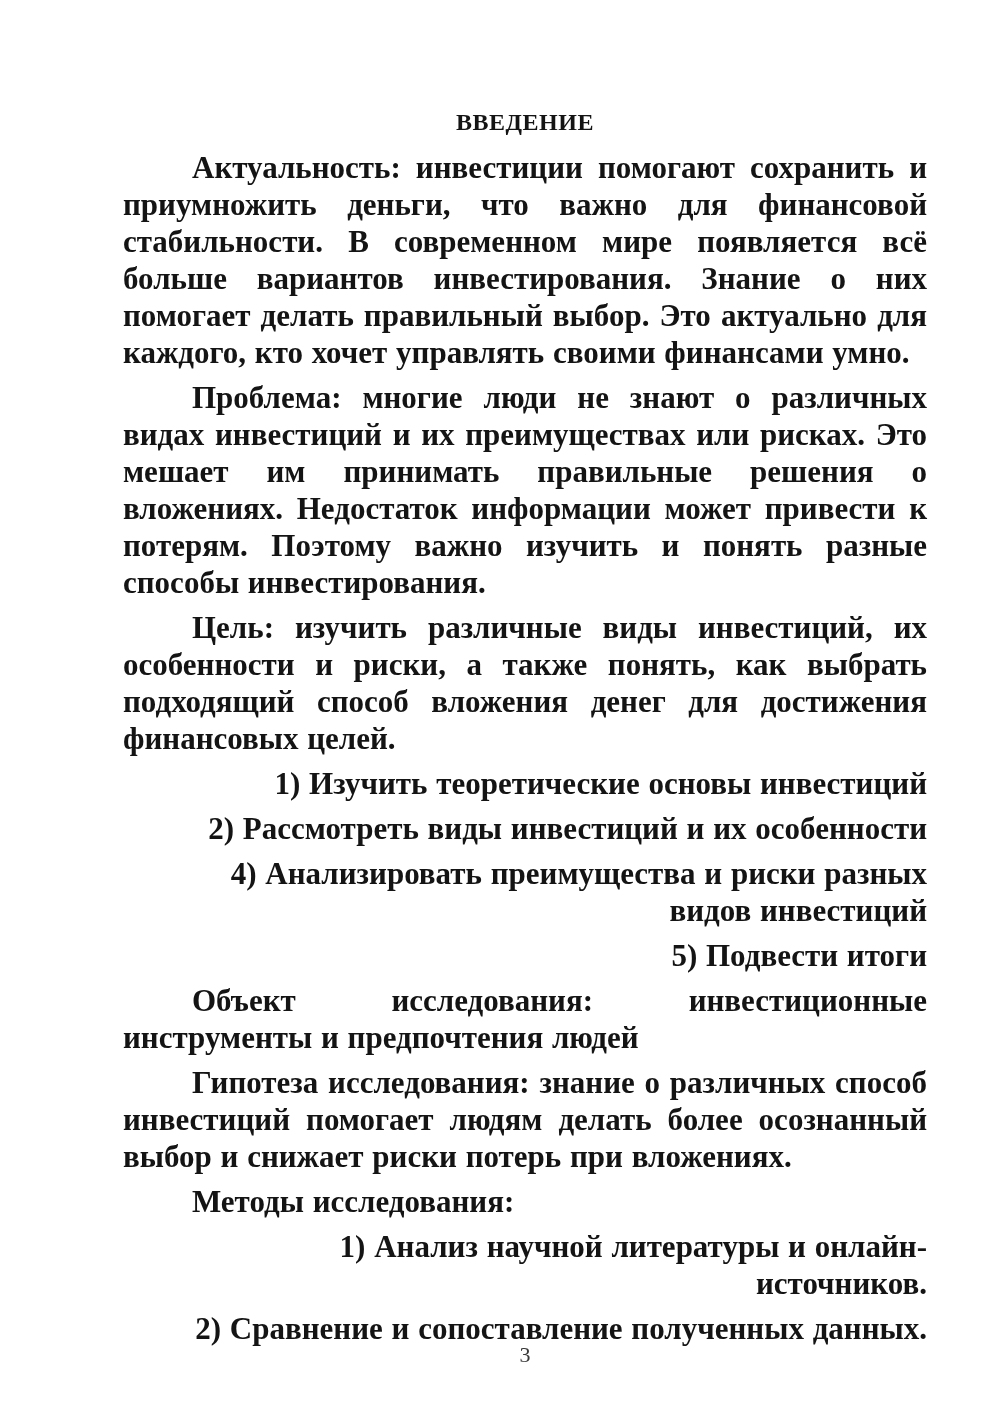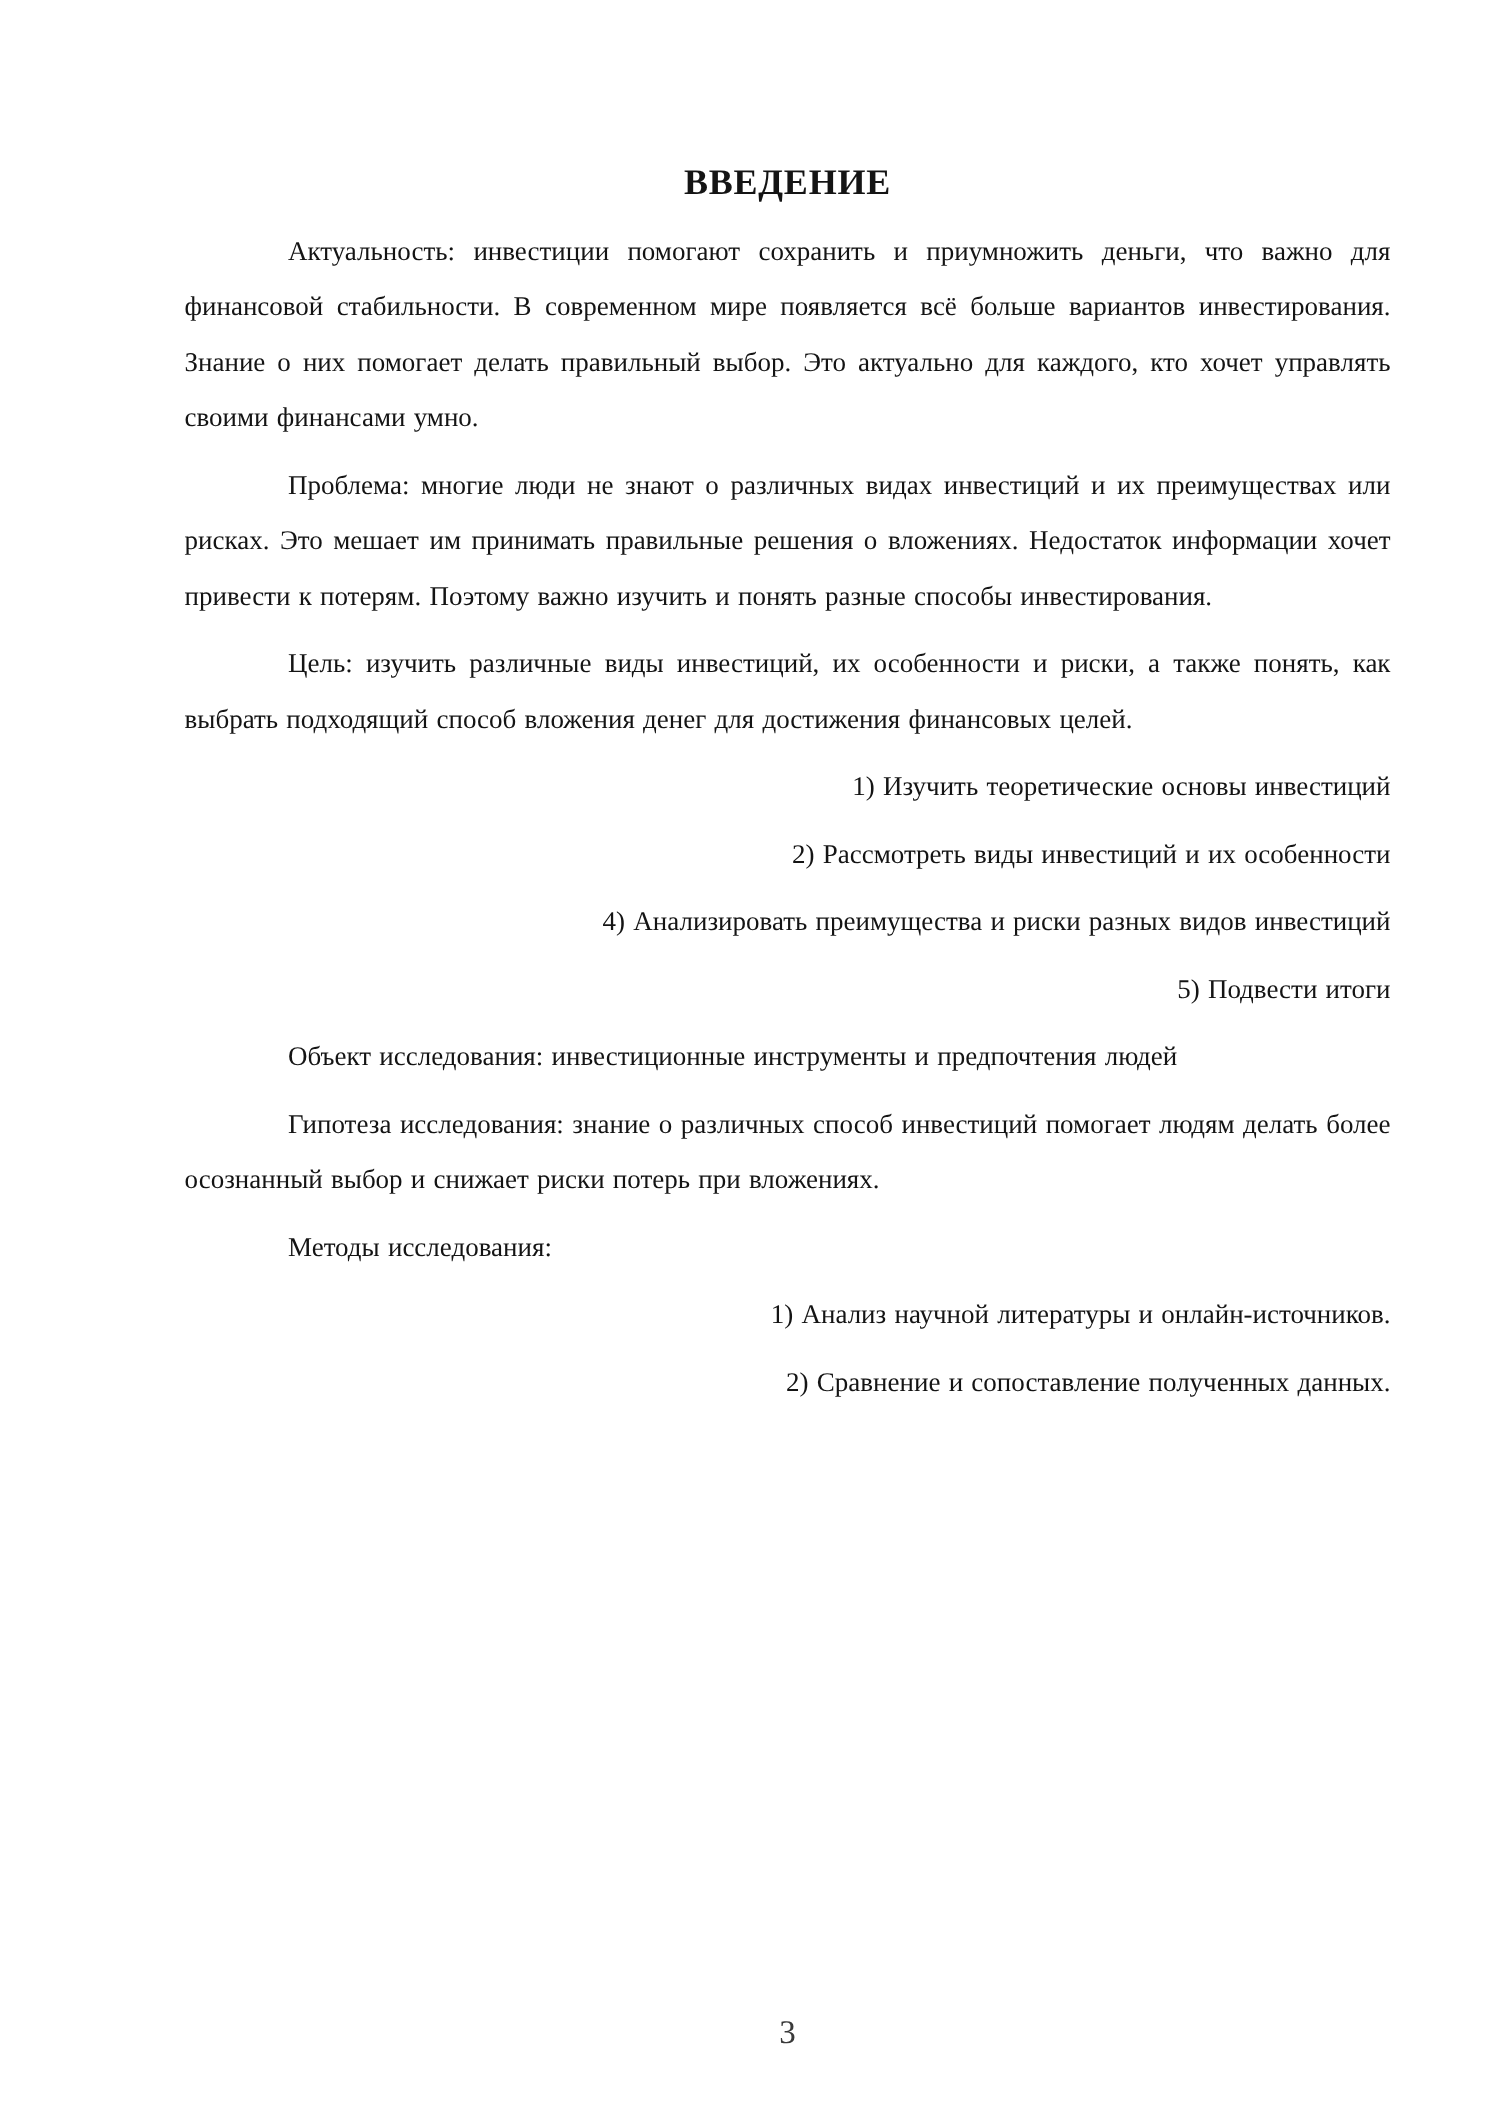--- a/index.html
+++ b/index.html
@@ -21,26 +21,27 @@
   }
   .doc-title {
     font-size: 24px;
     font-weight: bold;
     text-align: center;
     line-height: 37px;
     margin: 0 0 8px 0;
     letter-spacing: 0.5px;
   }
   .para {
-    font-size: 18px;
+    font-size: 31px;
     line-height: 37px;
     text-align: justify;
     text-indent: 69px;
     word-spacing: 1px;
     margin: 0 0 8px 0;
+    font-weight: bold;
   }
   .para.list-item {
     text-indent: 52px;
     text-align: right;
   }
   .page-number {
     position: absolute;
     top: 1328px;
     left: 123px;
     width: 804px;
@@ -52,21 +53,21 @@
 </style>
 </head>
 <body>
 
 <div class="page">
 
   <h1 class="doc-title">ВВЕДЕНИЕ</h1>
 
   <p class="para">Актуальность: инвестиции помогают сохранить и приумножить деньги, что важно для финансовой стабильности. В современном мире появляется всё больше вариантов инвестирования. Знание о них помогает делать правильный выбор. Это актуально для каждого, кто хочет управлять своими финансами умно.</p>
 
-  <p class="para">Проблема: многие люди не знают о различных видах инвестиций и их преимуществах или рисках. Это мешает им принимать правильные решения о вложениях. Недостаток информации хочет привести к потерям. Поэтому важно изучить и понять разные способы инвестирования.</p>
+  <p class="para">Проблема: многие люди не знают о различных видах инвестиций и их преимуществах или рисках. Это мешает им принимать правильные решения о вложениях. Недостаток информации может привести к потерям. Поэтому важно изучить и понять разные способы инвестирования.</p>
 
   <p class="para">Цель: изучить различные виды инвестиций, их особенности и риски, а также понять, как выбрать подходящий способ вложения денег для достижения финансовых целей.</p>
 
 
   <p class="para list-item">1) Изучить теоретические основы инвестиций</p>
 
   <p class="para list-item">2) Рассмотреть виды инвестиций и их особенности</p>
 
   <p class="para list-item">4) Анализировать преимущества и риски разных видов инвестиций</p>
 

